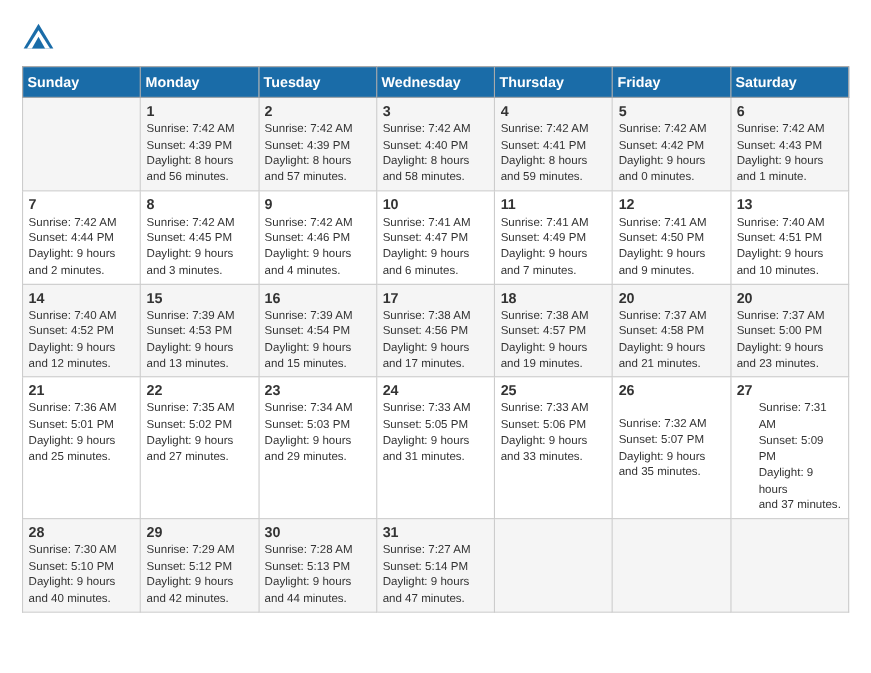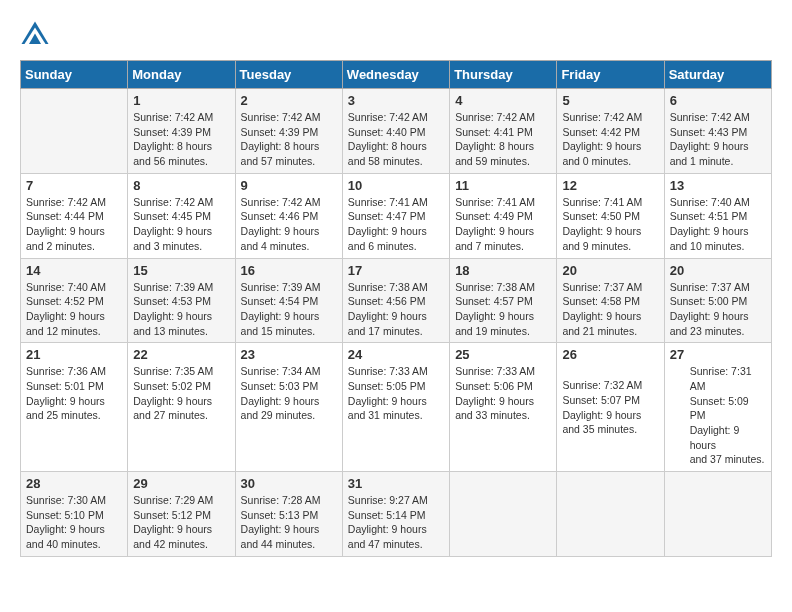--- a/index.html
+++ b/index.html
@@ -340,21 +340,21 @@
         </td>
         <td>
           <span class="day-number">30</span>
           <div class="day-info" style="white-space: pre-line;">Sunrise: 7:28 AM
 Sunset: 5:13 PM
 Daylight: 9 hours
 and 44 minutes.</div>
         </td>
         <td>
           <span class="day-number">31</span>
-          <div class="day-info" style="white-space: pre-line;">Sunrise: 9:27 AM
+          <div class="day-info" style="white-space: pre-line;">Sunrise: 7:27 AM
 Sunset: 5:14 PM
 Daylight: 9 hours
 and 47 minutes.</div>
         </td>
         <td></td>
         <td></td>
         <td></td>
       </tr>
     </tbody>
 </table>

